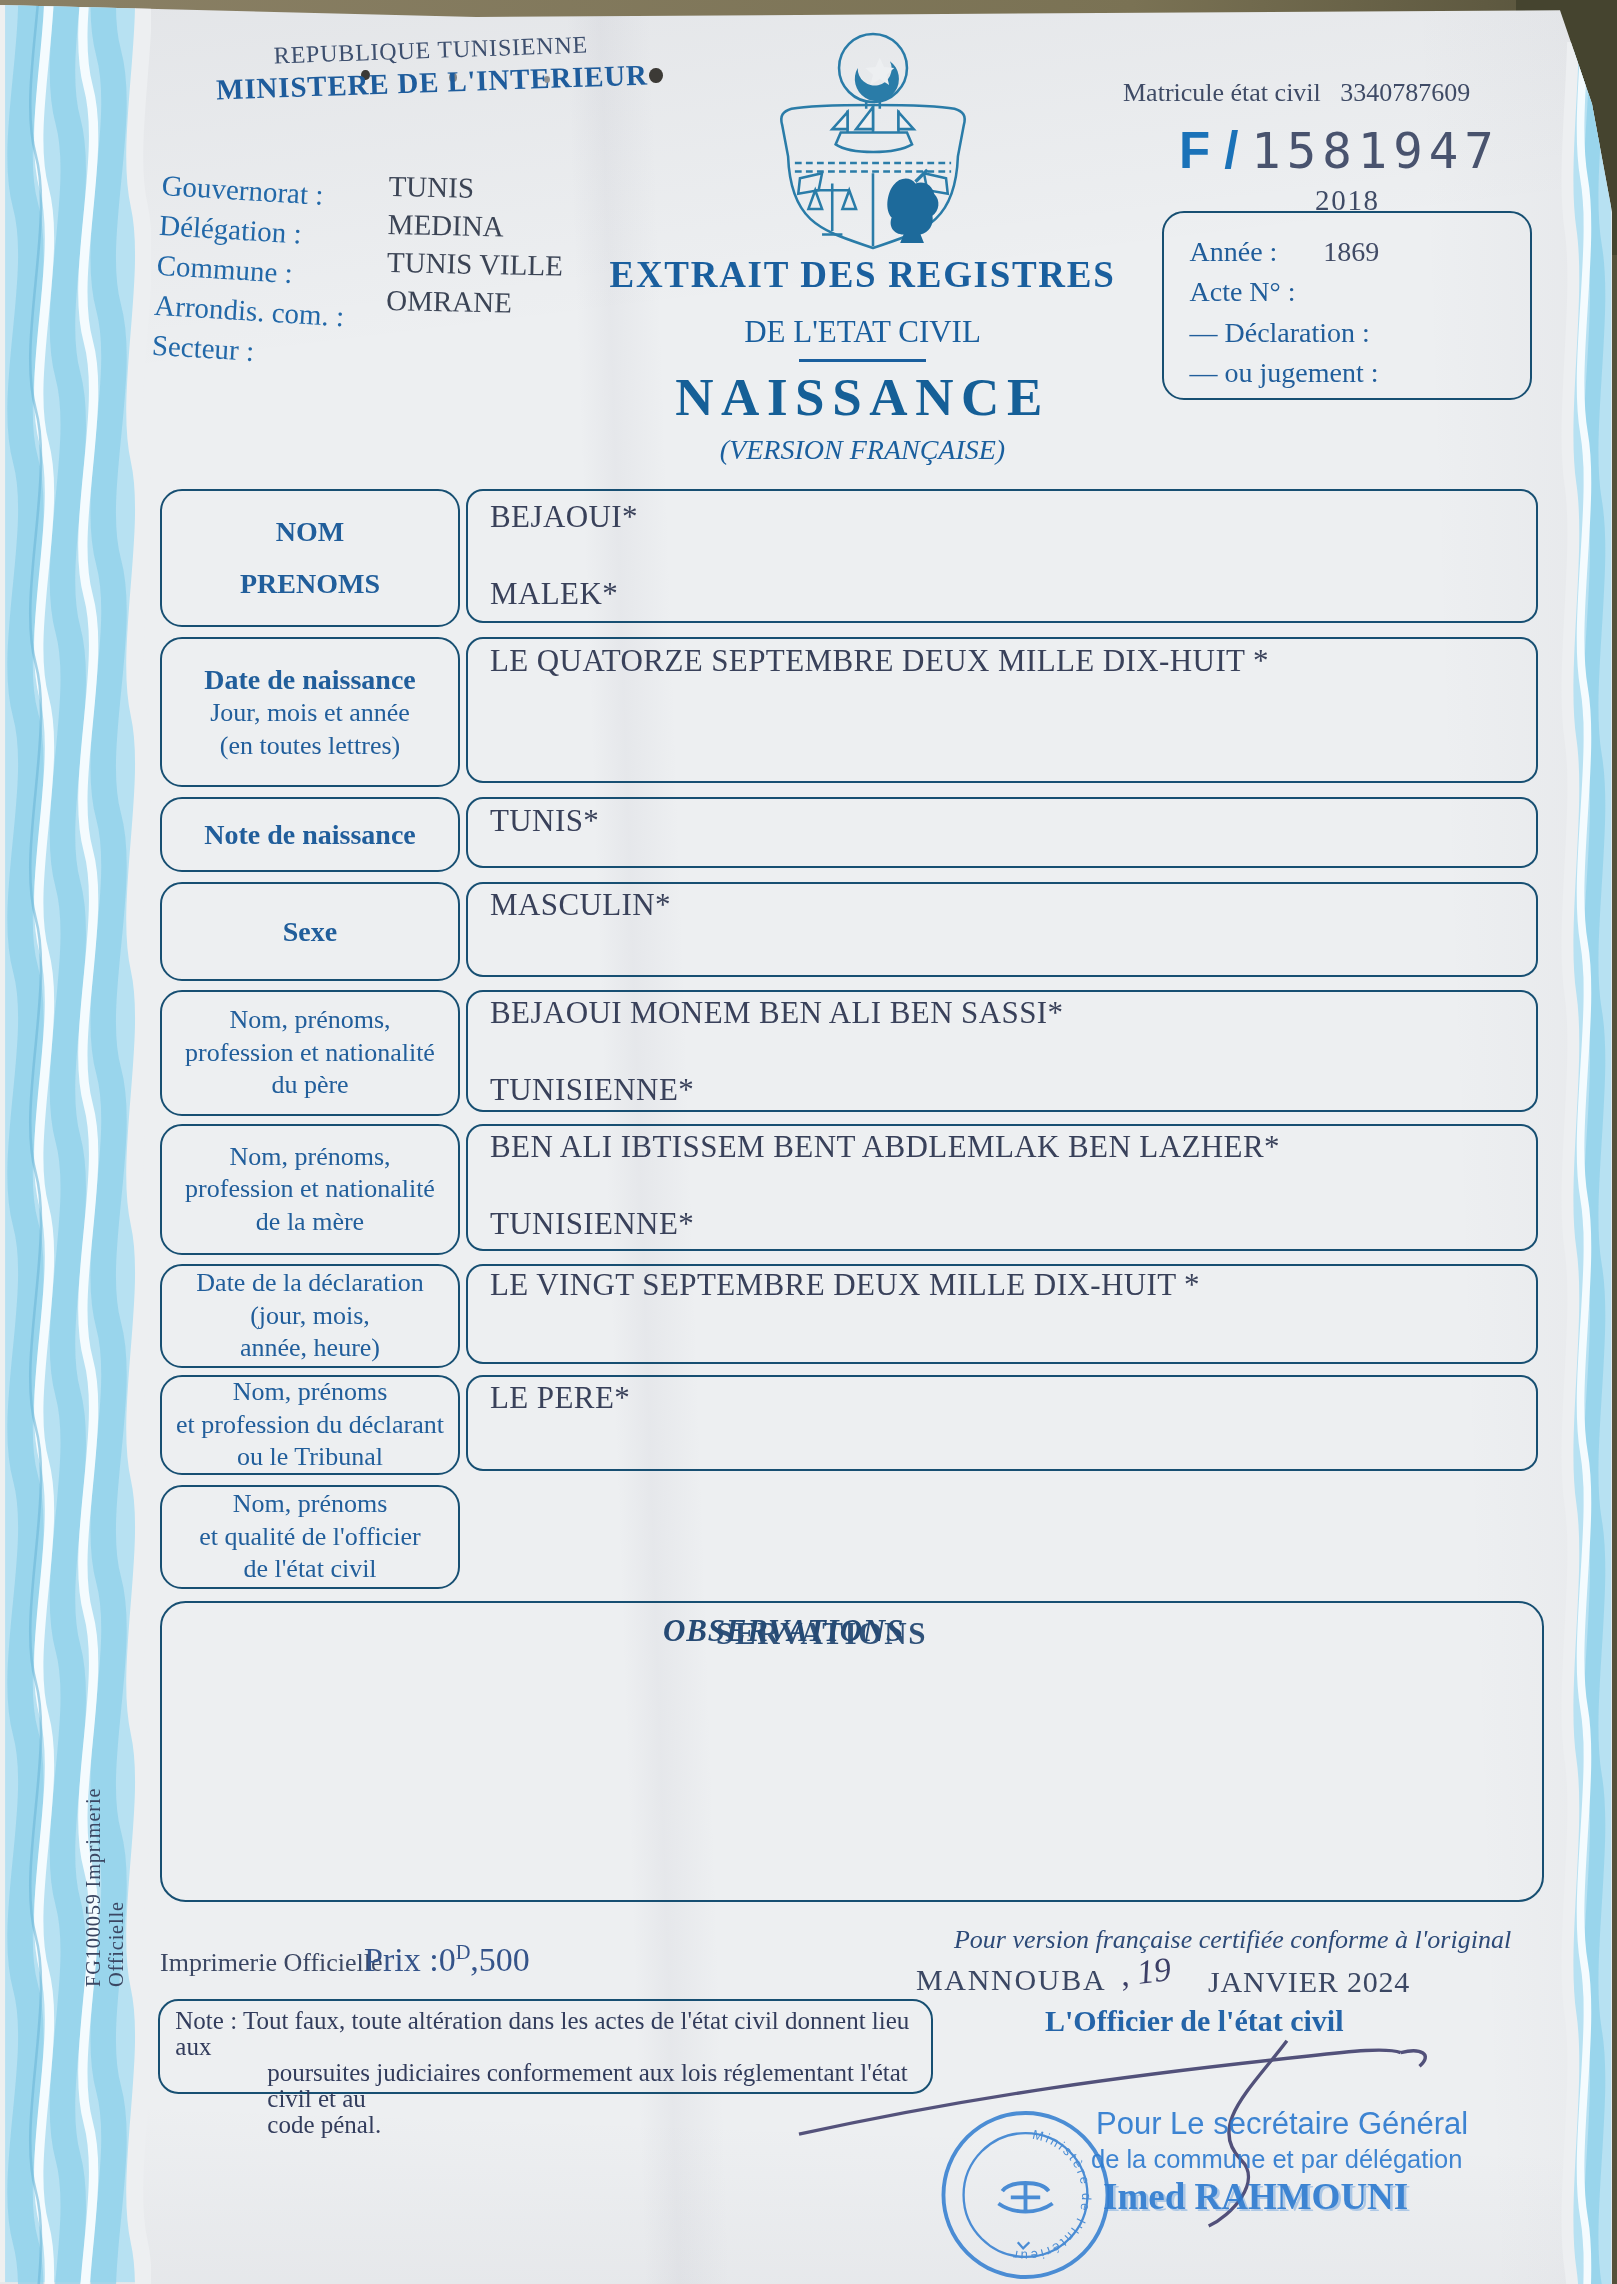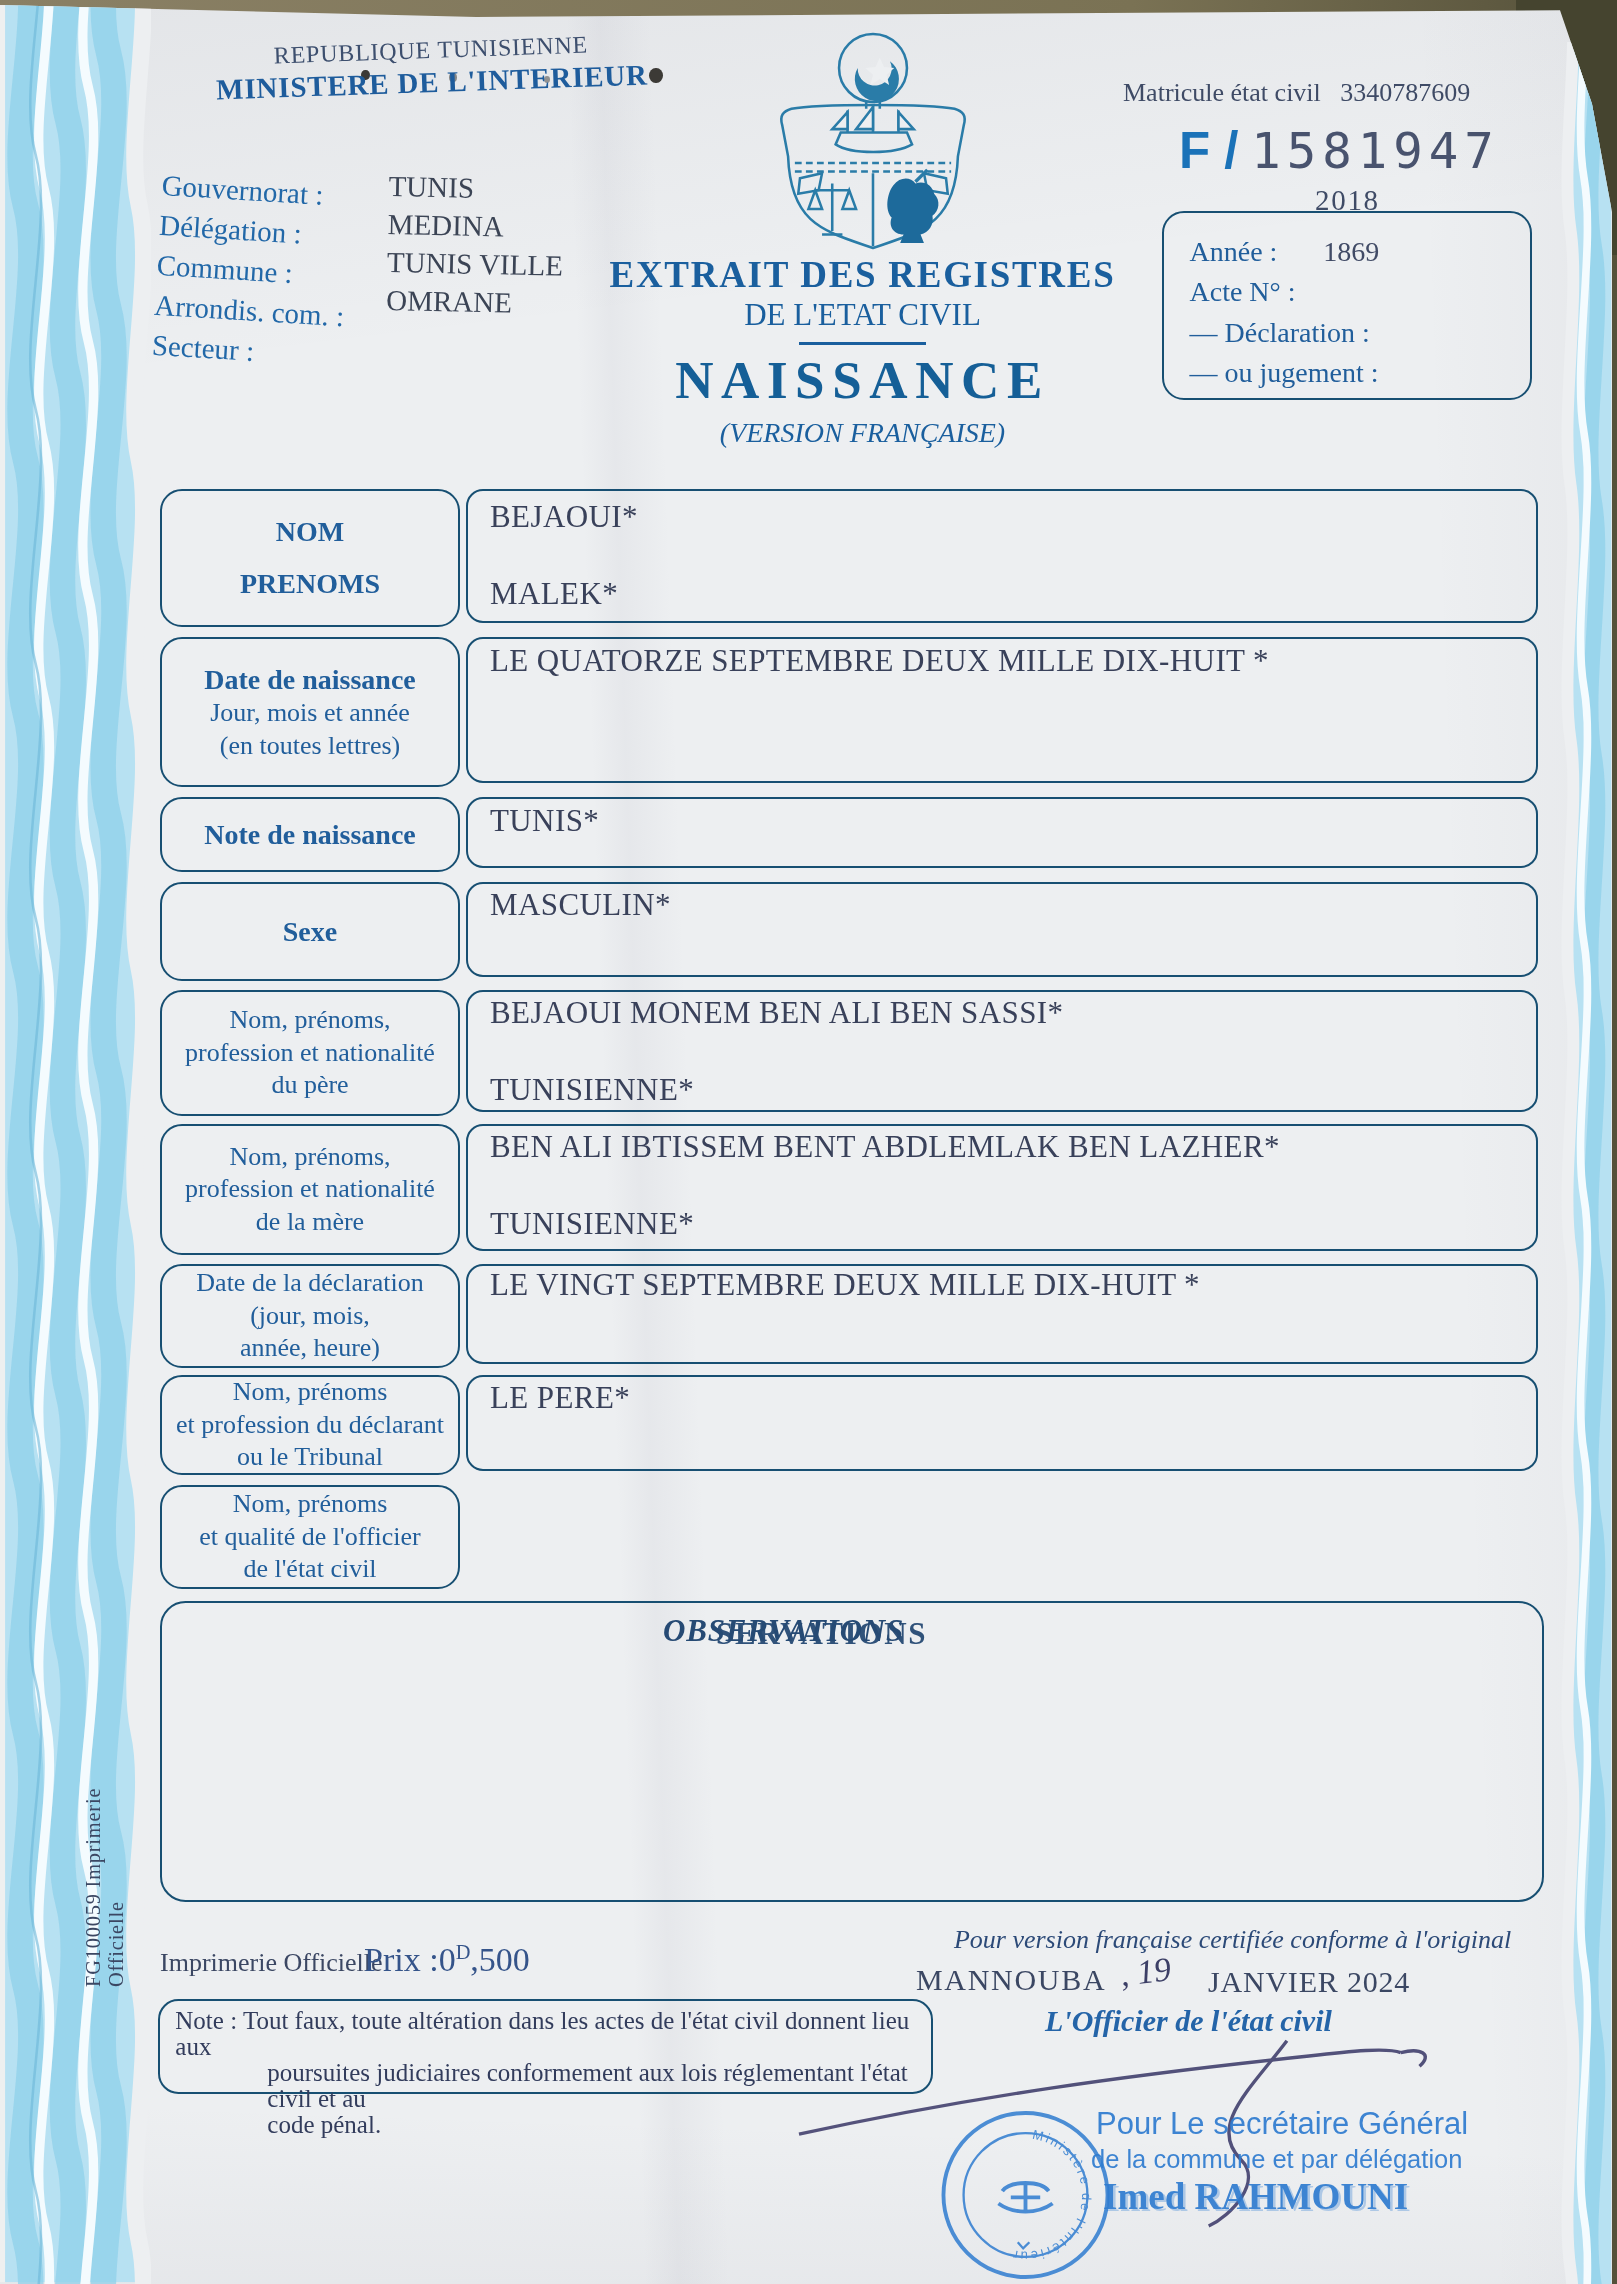--- a/index.html
+++ b/index.html
@@ -36,36 +36,36 @@
   .year18{left:1315px;top:184px;font-size:29px;color:#3f4b66;letter-spacing:1.7px;}
   .actebox{left:1162px;top:211px;width:370px;height:189px;border:2.5px solid #174f72;border-radius:22px;
            padding:18.7px 0 0 25.5px;box-sizing:border-box;font-size:28px;line-height:1.45;}
   .actebox .v{color:#414b66;margin-left:39px;}
   .adminlbl{left:163px;top:165px;font-size:29px;line-height:40px;color:#2268a8;
             transform:rotate(3.5deg);transform-origin:left top;white-space:pre-line;}
   .adminval{left:389px;top:167px;font-size:29px;line-height:38px;color:#3b4455;
             transform:rotate(1.2deg);transform-origin:left top;white-space:pre-line;}
   .titleblk{left:595px;top:253px;width:535px;text-align:center;color:#1a5f9e;}
   .t1{font-size:37px;font-weight:bold;letter-spacing:1.7px;}
-  .t2{font-size:31px;margin-top:1px;}
+  .t2{font-size:31px;margin-top:18px;}
   .trule{width:127px;height:3.4px;background:#1a5f9e;margin:8.5px auto 5.1px auto;}
   .t3{font-size:53px;font-weight:bold;letter-spacing:7.6px;color:#155f97;}
   .t4{font-size:28px;font-weight:normal;font-style:italic;margin-top:6.8px;}
   .obsbox{left:160px;top:1601px;width:1380px;height:297px;border:2.5px solid #174f72;border-radius:25.5px;}
   .obstitle{position:absolute;left:663px;top:1613px;font-size:31px;font-weight:bold;color:#264a74;}
   .obstitle .main{font-style:italic;letter-spacing:0.8px;}
   .obstitle .ghost{position:absolute;left:53px;top:2.5px;font-style:normal;letter-spacing:1.7px;opacity:.95;}
   .foot-imp{left:160px;top:1948px;font-size:26px;color:#3b4763;}
   .foot-prix{left:364px;top:1941px;font-size:34px;color:#35548a;}
   .foot-prix sup{font-size:20.4px;}
   .cert{left:935px;top:1925px;width:595px;text-align:center;font-size:26px;font-style:italic;color:#2c4a78;}
   .place{left:916px;top:1963px;font-size:30px;color:#3b4763;letter-spacing:1.7px;font-family:Liberation Serif, serif;}
   .handday{left:1120px;top:1953px;font-size:34px;font-style:italic;color:#3c3f66;transform:rotate(-7deg);}
   .monthyr{left:1208px;top:1965px;font-size:30px;color:#3b4763;letter-spacing:0.8px;}
-  .offtitle{left:1045px;top:2004px;font-size:30px;font-weight:bold;font-style:italic;color:#2464a8;}
+  .offtitle{left:1045px;top:2004px;font-size:30px;font-weight:bold;color:#2464a8;}
   .notebox{left:158px;top:1999px;width:775px;height:95px;border:2.5px solid #174f72;border-radius:20.4px;
            padding:6.8px 12px 0 15.3px;box-sizing:border-box;font-size:25px;line-height:26px;color:#323c5c;}
   .noterest{padding-left:92px;white-space:pre-line;}
   .stampline{position:absolute;color:#2f7cd0;font-family:"Liberation Sans",sans-serif;opacity:.92;text-align:right;}
   .st1{left:1096px;top:2106px;font-size:31px;}
   .st2{left:1091px;top:2145px;font-size:25.5px;}
   .stname{left:1103px;top:2175px;font-size:37px;font-weight:bold;font-family:"Liberation Serif",serif;
           text-shadow:2.5px 1.7px 0 rgba(47,124,208,.35);}
   .sidecode{left:82px;top:1715px;height:272px;writing-mode:vertical-rl;transform:rotate(180deg);
             font-size:20.4px;color:#3b4763;letter-spacing:0.8px;}

